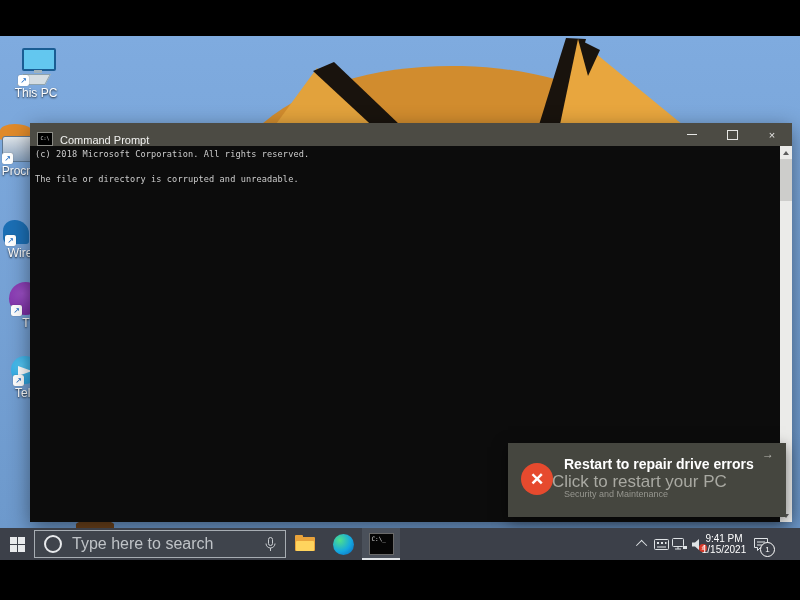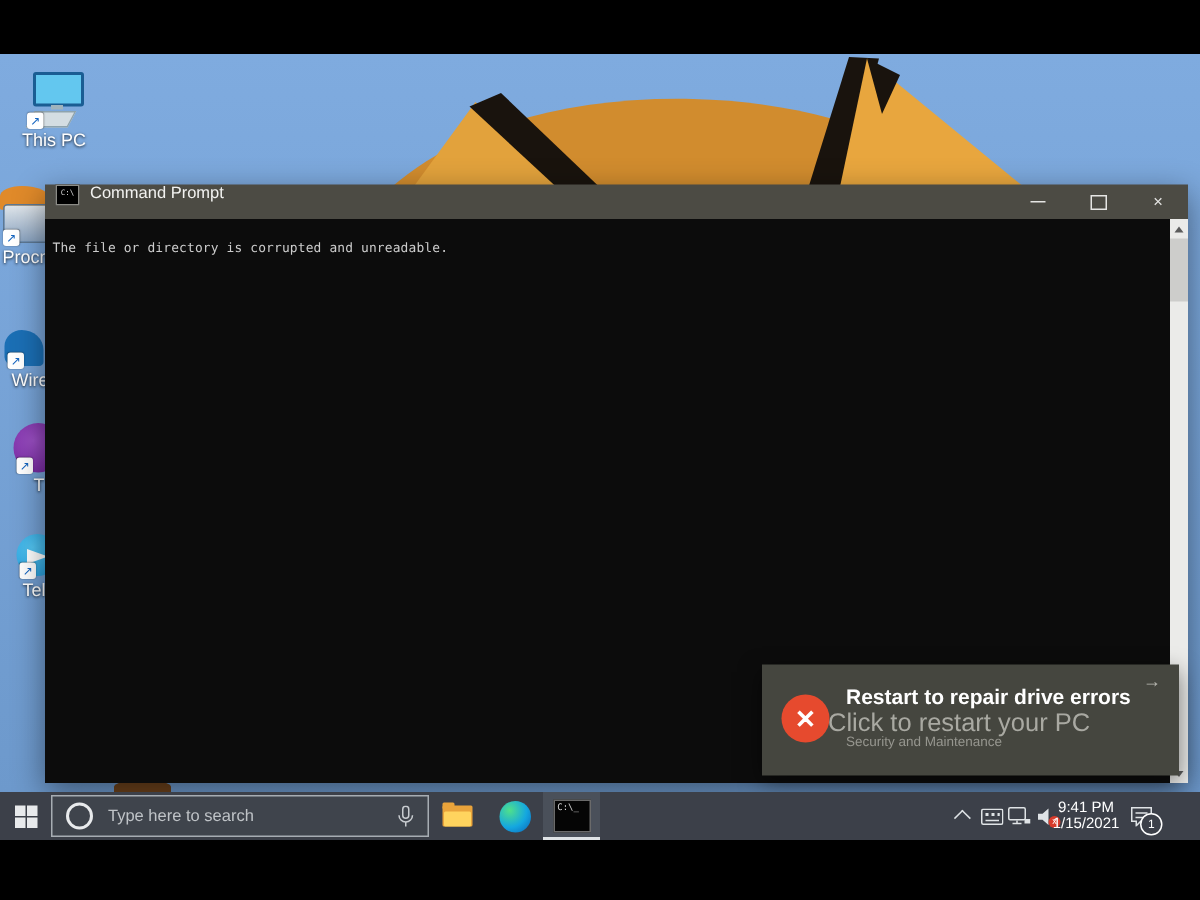--- a/index.html
+++ b/index.html
@@ -37,21 +37,21 @@
               background:radial-gradient(circle at 40% 35%,#9b4fc4,#6d1f96);}
   .art-tg{width:30px;height:30px;}
   .tg-circle{position:absolute;left:0;top:0;width:28px;height:28px;border-radius:50%;
              background:radial-gradient(circle at 38% 32%,#53c5f2,#1f95d6);}
   .tg-plane{position:absolute;left:7px;top:10px;width:0;height:0;border-style:solid;
             border-width:5px 0 5px 14px;border-color:transparent transparent transparent #fff;}
   
   .cmdwin{position:absolute;left:30px;top:87px;width:762px;height:399px;
           box-shadow:0 6px 20px rgba(0,0,0,.45);}
   .titlebar{position:absolute;left:0;top:0;right:0;height:23px;background:#4c4b44;
-            display:flex;align-items:flex-start;}
+            display:flex;align-items:flex-end;}
   .cmd-mini{width:14px;height:12px;background:#000;border:1px solid #8b8b85;margin-left:7px;
             color:#d8d8d8;font-family:"DejaVu Sans Mono",monospace;font-size:5px;line-height:11px;text-align:center;}
   .wtitle{color:#f2f2f0;font-size:11px;margin-left:7px;}
   .wbtns{position:absolute;right:0;top:0;height:23px;display:flex;}
   .tbtn{width:40px;height:23px;display:flex;align-items:center;justify-content:center;color:#e6e6e4;font-size:11px;}
   .glyph-min{width:10px;height:1px;background:#e6e6e4;}
   .glyph-max{width:9px;height:8px;border:1px solid #e6e6e4;}
   .cbody{position:absolute;left:0;top:23px;right:12px;bottom:0;background:#0c0c0c;
          padding:3px 0 0 5px;overflow:hidden;}
   .cline{height:12.4px;white-space:pre;color:#cccccc;font-family:"DejaVu Sans Mono",monospace;
@@ -74,21 +74,21 @@
   .toast-src{position:absolute;left:56px;top:46px;color:#96968f;font-size:9px;}
   .toast-arrow{position:absolute;right:12px;top:4px;color:#b9b9b2;font-size:12px;}
   
   .taskbar{position:absolute;left:0;top:528px;width:800px;height:32px;background:#3c4049;}
   .start{position:absolute;left:0;top:0;width:34px;height:32px;display:flex;align-items:center;justify-content:center;}
   .winlogo{width:15px;height:15px;display:grid;grid-template-columns:7px 7px;grid-template-rows:7px 7px;gap:1px;}
   .winlogo div{background:#e8eaec;}
   .searchbox{position:absolute;left:34px;top:2px;width:250px;height:26px;background:#3f444c;
              border:1px solid #a7adb3;display:flex;align-items:center;}
   .cortana-ring{width:14px;height:14px;border:2px solid #e8eaec;border-radius:50%;margin-left:9px;}
-  .search-text{margin-left:10px;font-size:11px;color:#bfc3c7;flex:1;}
+  .search-text{margin-left:10px;font-size:16px;color:#bfc3c7;flex:1;}
   .mic{margin-right:9px;}
   .appslot{position:absolute;top:0;width:38px;height:32px;display:flex;align-items:center;justify-content:center;}
   .slot-explorer{left:286px;} .slot-edge{left:324px;}
   .slot-cmd{left:362px;background:#4a505a;}
   .underline{position:absolute;left:0;bottom:0;width:38px;height:2px;background:#dfe3e6;}
   .folder{position:relative;width:20px;height:15px;}
   .folder-back{position:absolute;left:0;top:0;width:20px;height:14px;background:#e9a33b;border-radius:1px;}
   .folder-tab{position:absolute;left:0;top:-2px;width:8px;height:4px;background:#e9a33b;border-radius:1px 1px 0 0;}
   .folder-front{position:absolute;left:1px;top:4px;width:18px;height:10px;background:#ffd45e;border-radius:1px;}
   .edge-ball{width:21px;height:21px;border-radius:50%;
@@ -176,20 +176,21 @@
             </div>
           <div class="tbtn">
               <div class="glyph-max"></div>
             </div>
           <div class="tbtn">
               <span>×</span>
             </div>
         </div>
       </div>
       <div class="cbody">
+        <div class="cline">(c) 2018 Microsoft Corporation. All rights reserved.</div>
         <div class="cline"></div>
         <div class="cline">The file or directory is corrupted and unreadable.</div>
         <div class="cline"></div>
       </div>
       <div class="scrollbar">
         <div class="sb-up">
             <div class="tri-up"></div>
           </div>
         <div class="sb-thumb"></div>
         <div class="sb-down">

